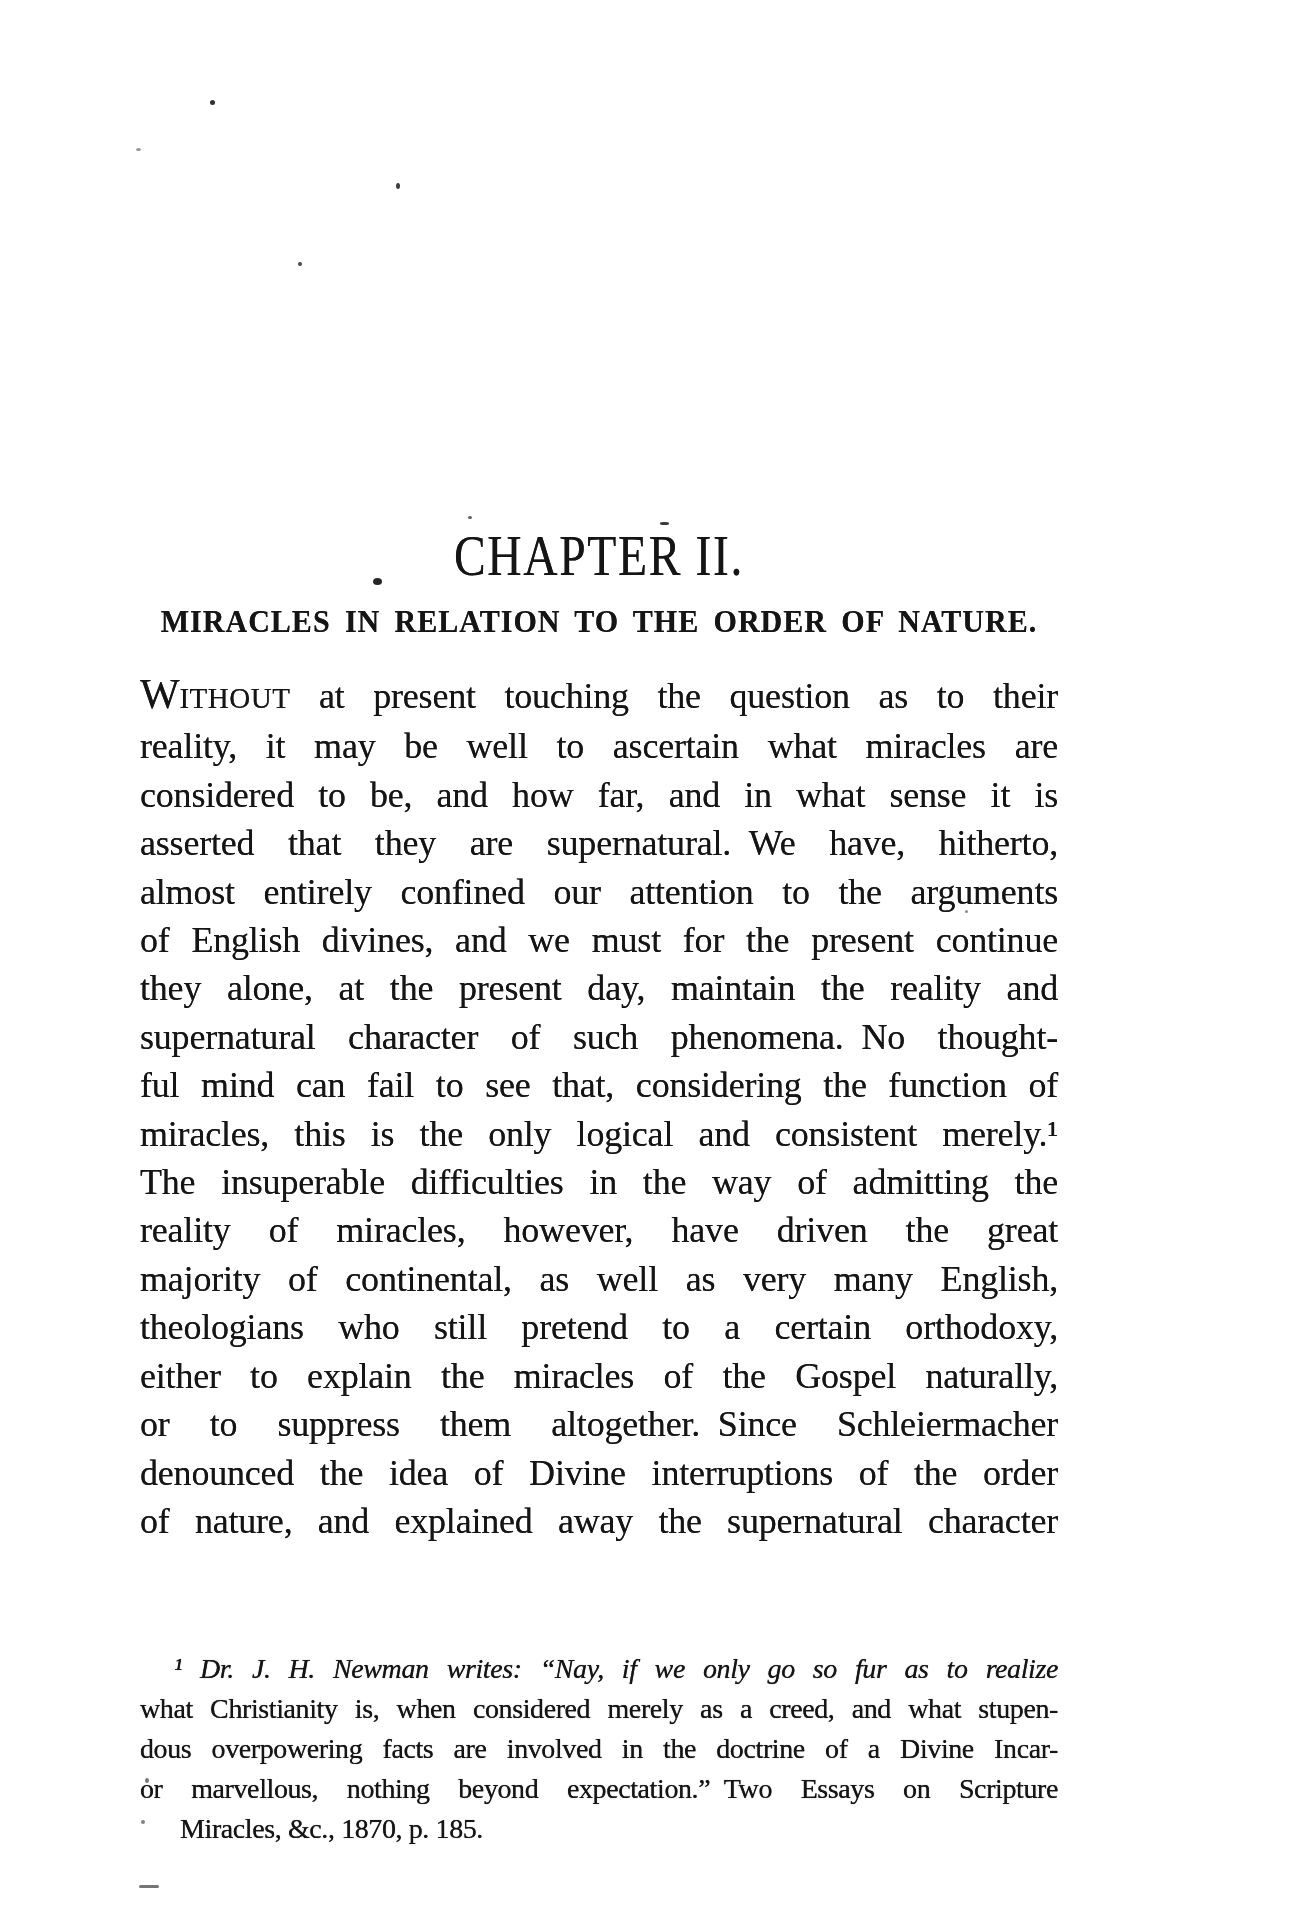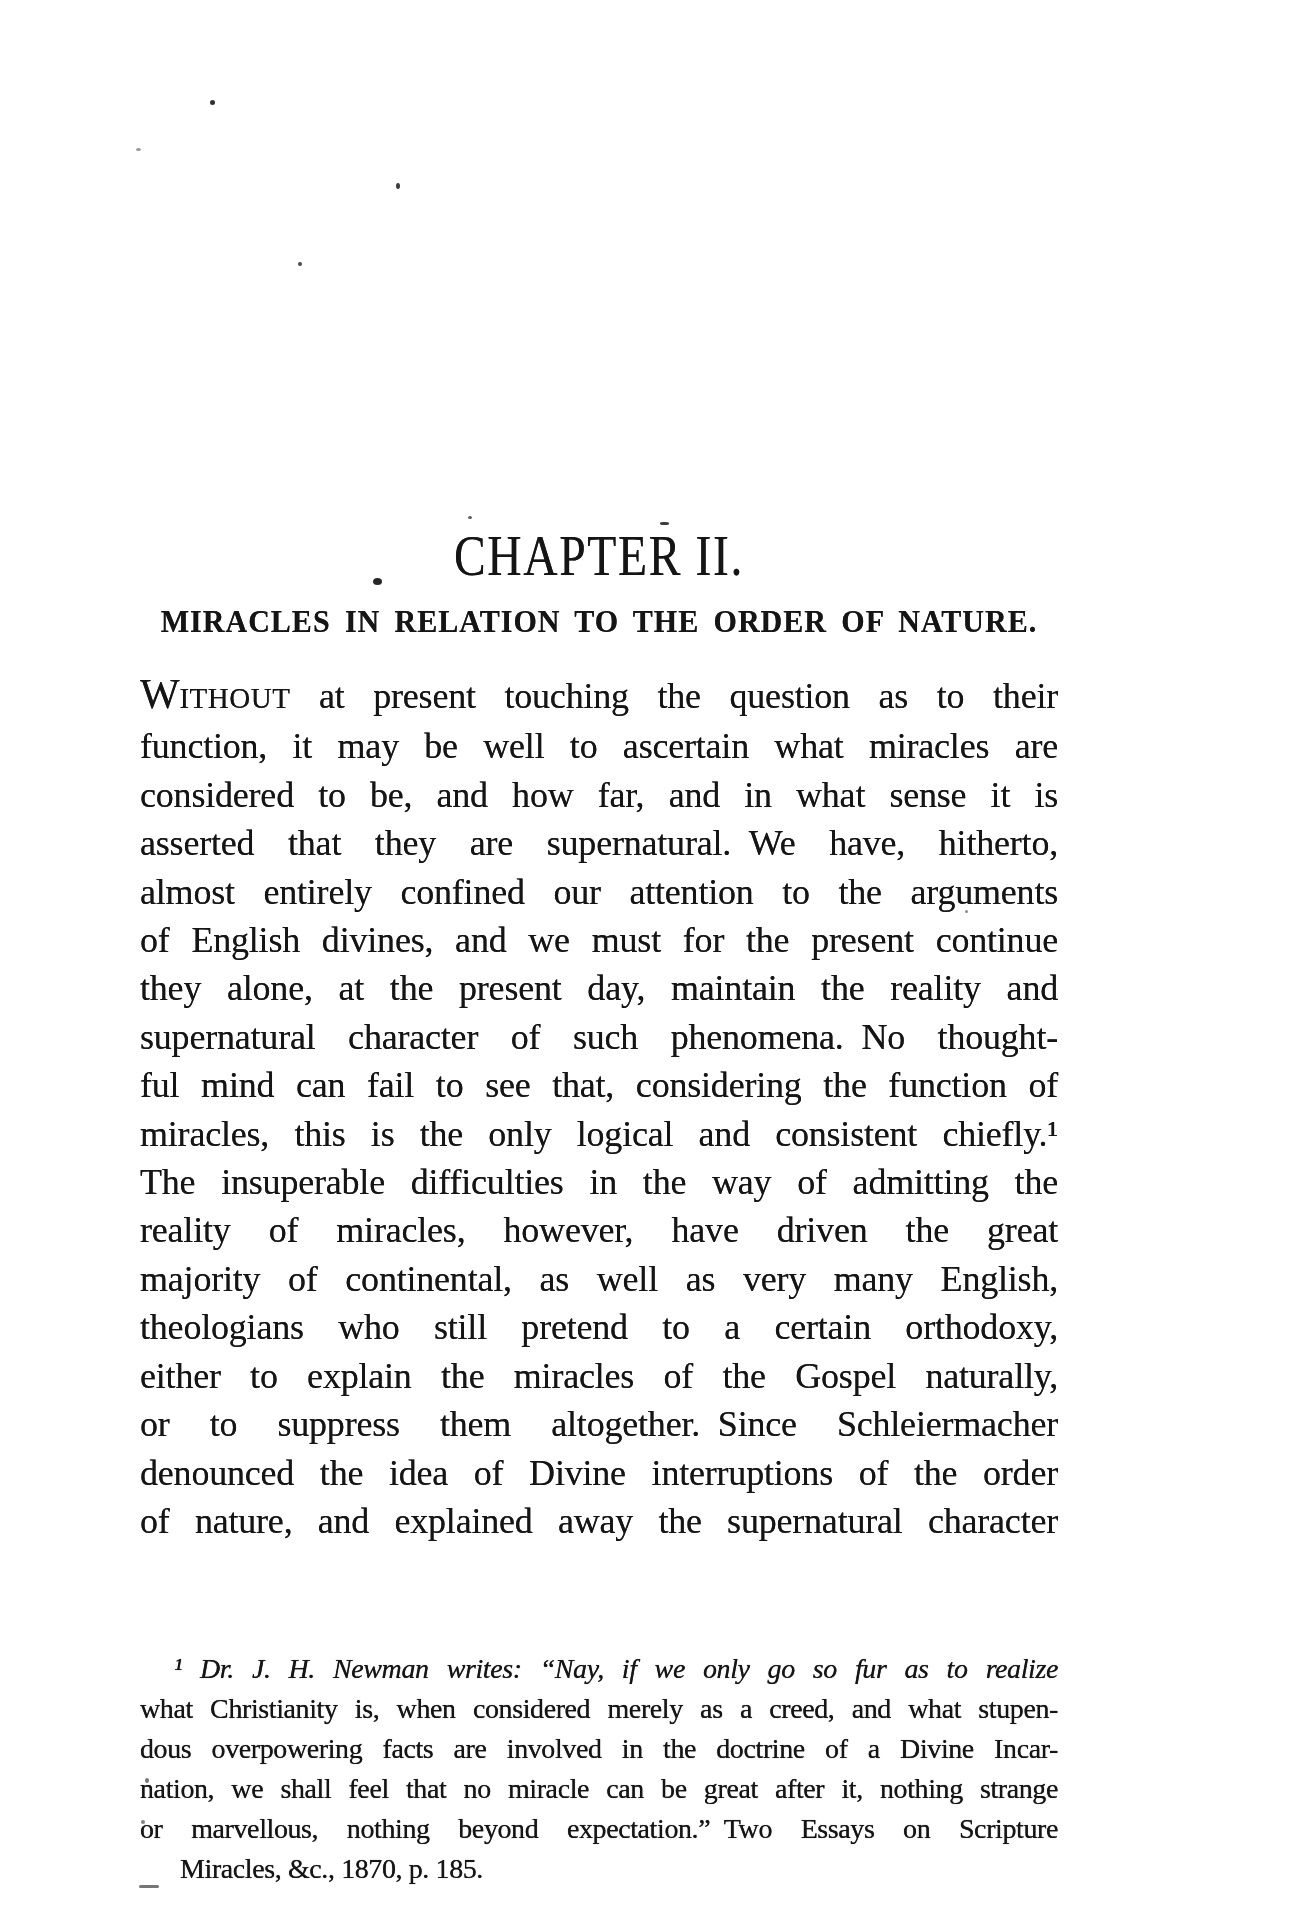--- a/index.html
+++ b/index.html
@@ -96,41 +96,40 @@
   <div class="speck" style="left:145px; top:1778px; width:4px; height:5px; opacity:.6;"></div>
   <div class="speck" style="left:141px; top:1820px; width:4px; height:4px; opacity:.55;"></div>
   <div class="speck" style="left:139px; top:1885px; width:20px; height:3px; opacity:.6; border-radius:2px;"></div>
 
   <h1 class="chapter-heading">CHAPTER II.</h1>
 
   <h2 class="section-heading">MIRACLES IN RELATION TO THE ORDER OF NATURE.</h2>
 
   <div class="body-text">
     <div class="line"><span class="lead-cap">W</span><span class="lead-sc">ITHOUT</span><span> at present touching the question as to their</span></div>
-    <div class="line">function, it may be well to ascertain what miracles are</div>
+    <div class="line">reality, it may be well to ascertain what miracles are</div>
     <div class="line">considered to be, and how far, and in what sense it is</div>
     <div class="line">asserted that they are supernatural. We have, hitherto,</div>
     <div class="line">almost entirely confined our attention to the arguments</div>
     <div class="line">of English divines, and we must for the present continue</div>
     <div class="line">they alone, at the present day, maintain the reality and</div>
     <div class="line">supernatural character of such phenomena. No thought-</div>
     <div class="line">ful mind can fail to see that, considering the function of</div>
-    <div class="line">miracles, this is the only logical and consistent chiefly.¹</div>
+    <div class="line">miracles, this is the only logical and consistent merely.¹</div>
     <div class="line">The insuperable difficulties in the way of admitting the</div>
     <div class="line">reality of miracles, however, have driven the great</div>
     <div class="line">majority of continental, as well as very many English,</div>
     <div class="line">theologians who still pretend to a certain orthodoxy,</div>
     <div class="line">either to explain the miracles of the Gospel naturally,</div>
     <div class="line">or to suppress them altogether. Since Schleiermacher</div>
     <div class="line">denounced the idea of Divine interruptions of the order</div>
     <div class="line">of nature, and explained away the supernatural character</div>
   </div>
 
   <div class="footnote">
     <div class="fline first">¹ Dr. J. H. Newman writes: “Nay, if we only go so fur as to realize</div>
     <div class="fline">what Christianity is, when considered merely as a creed, and what stupen-</div>
     <div class="fline">dous overpowering facts are involved in the doctrine of a Divine Incar-</div>
-    <div class="fline">nation, we shall feel that no miracle can be great after it, nothing strange</div>
     <div class="fline">or marvellous, nothing beyond expectation.” Two Essays on Scripture</div>
     <div class="fline last">Miracles, &amp;c., 1870, p. 185.</div>
   </div>
 
 </div>
 
 </body></html>

